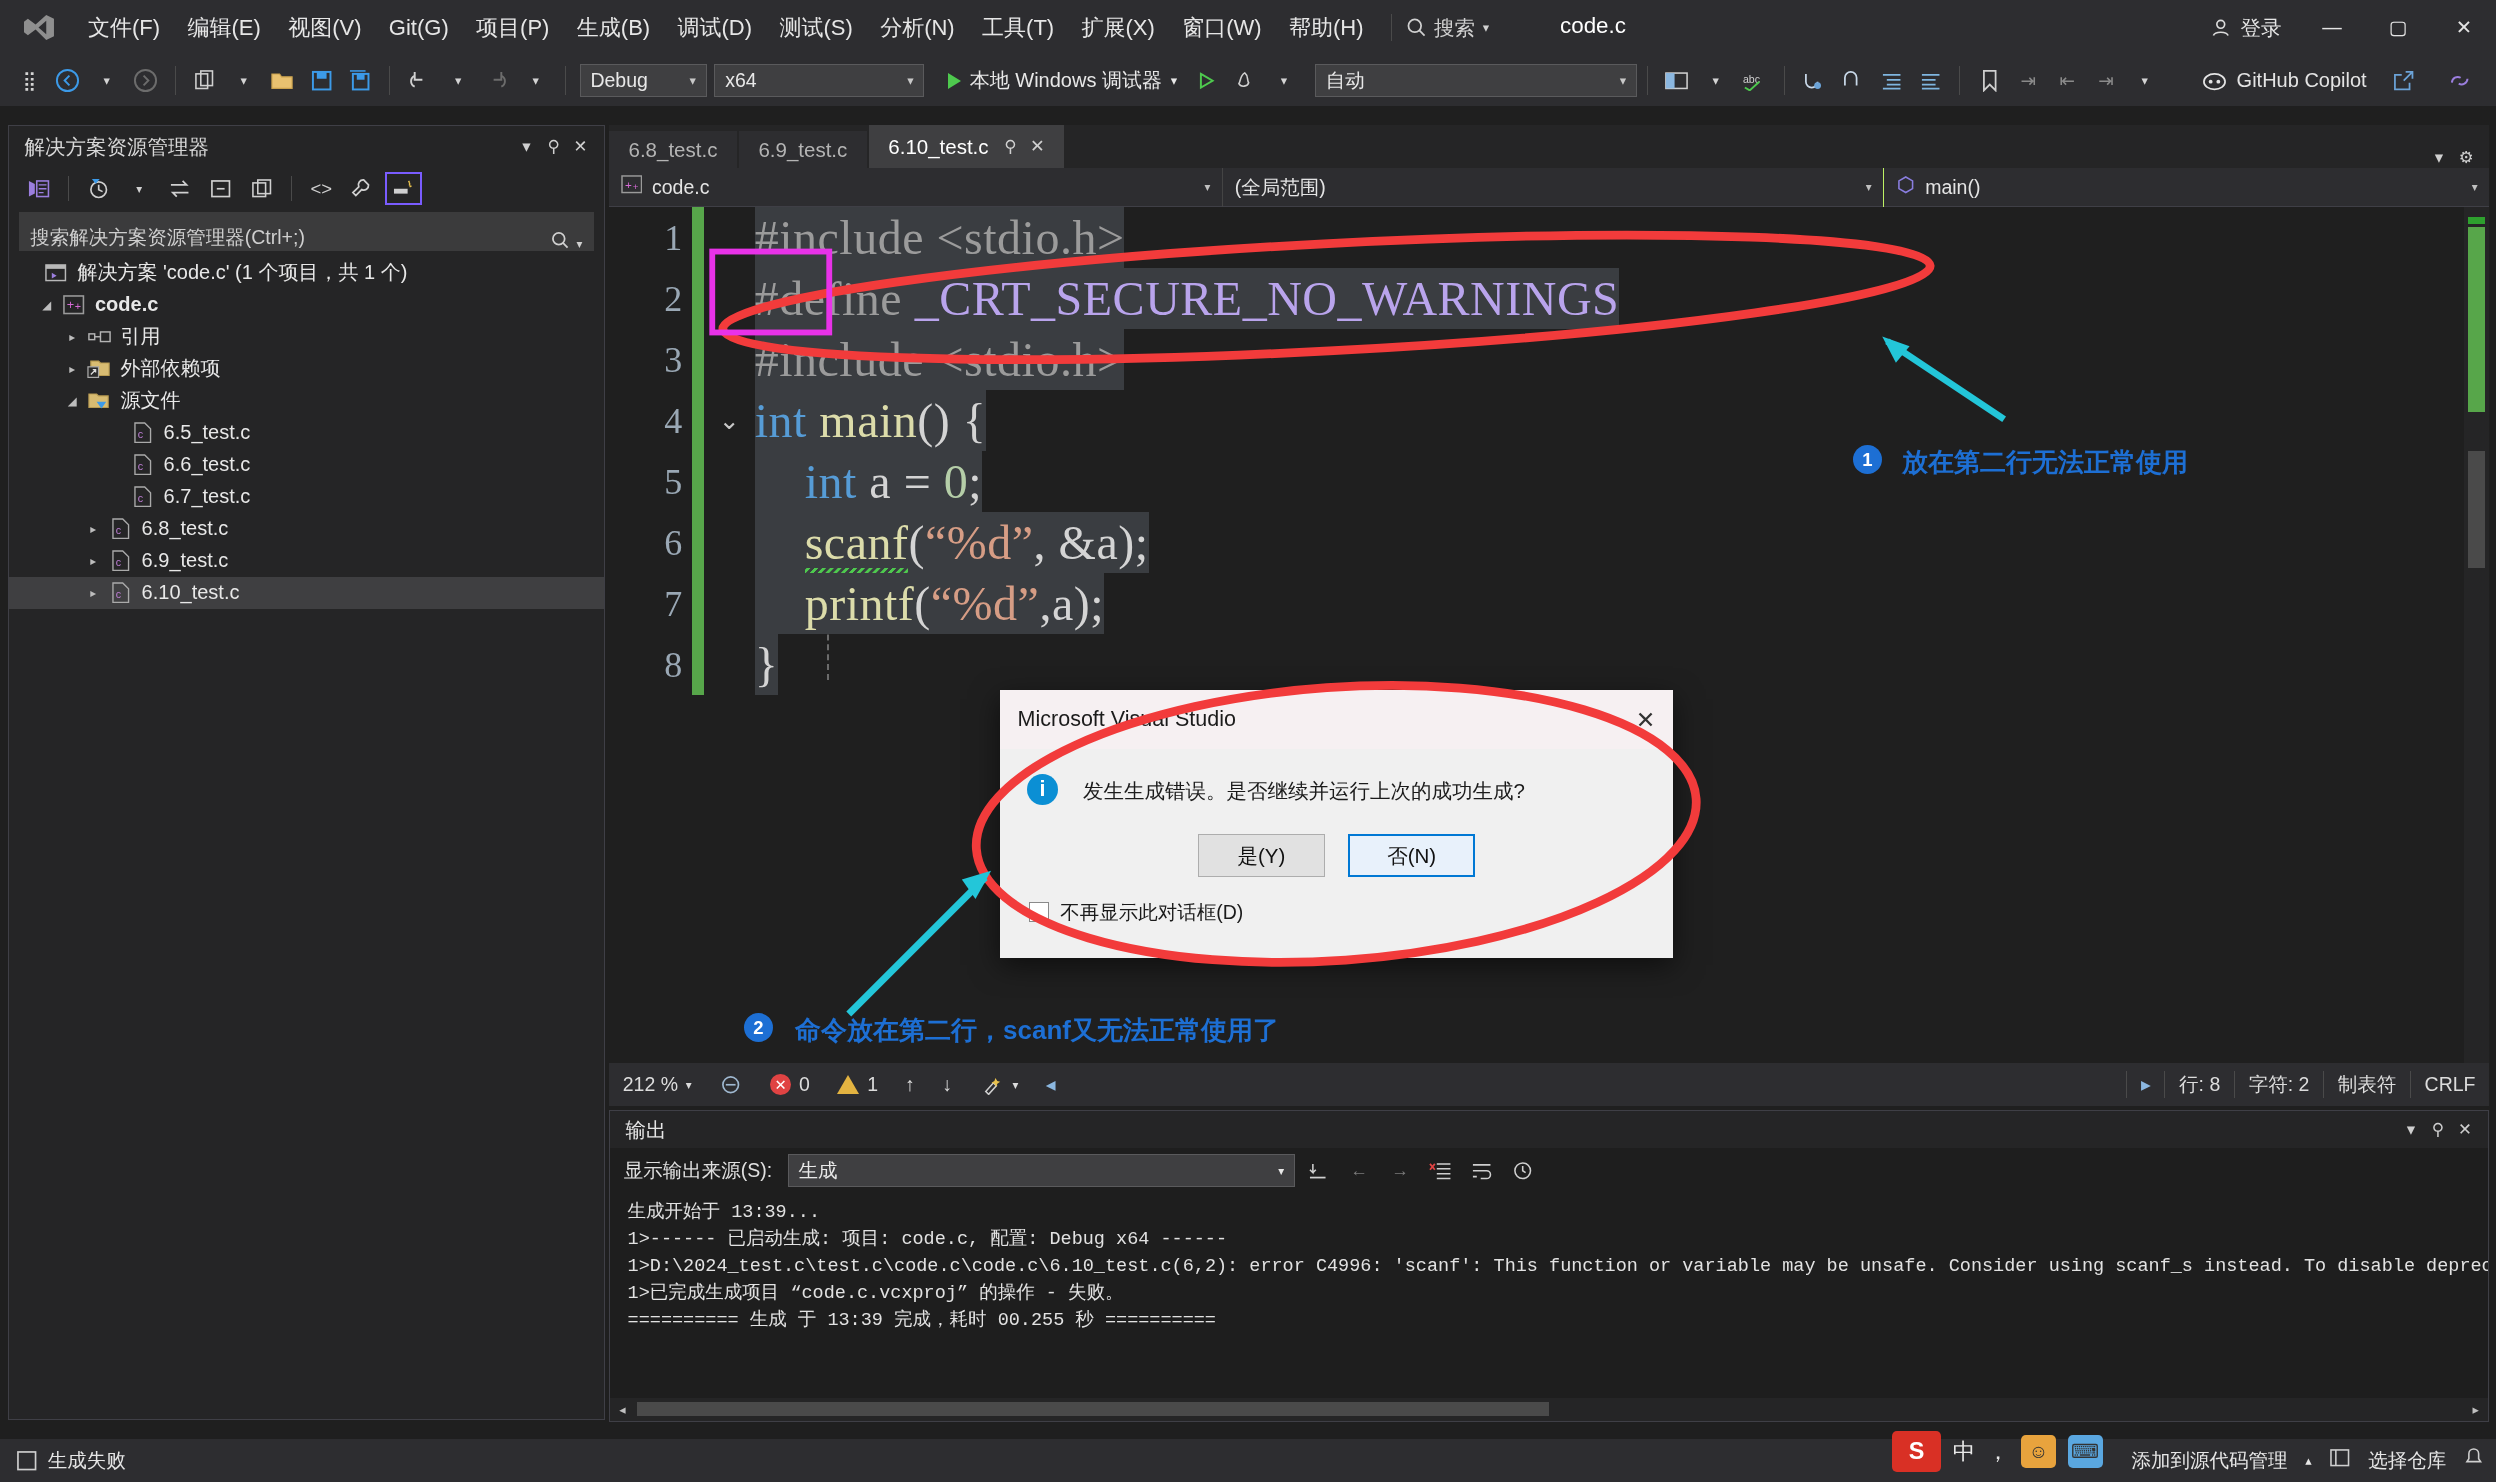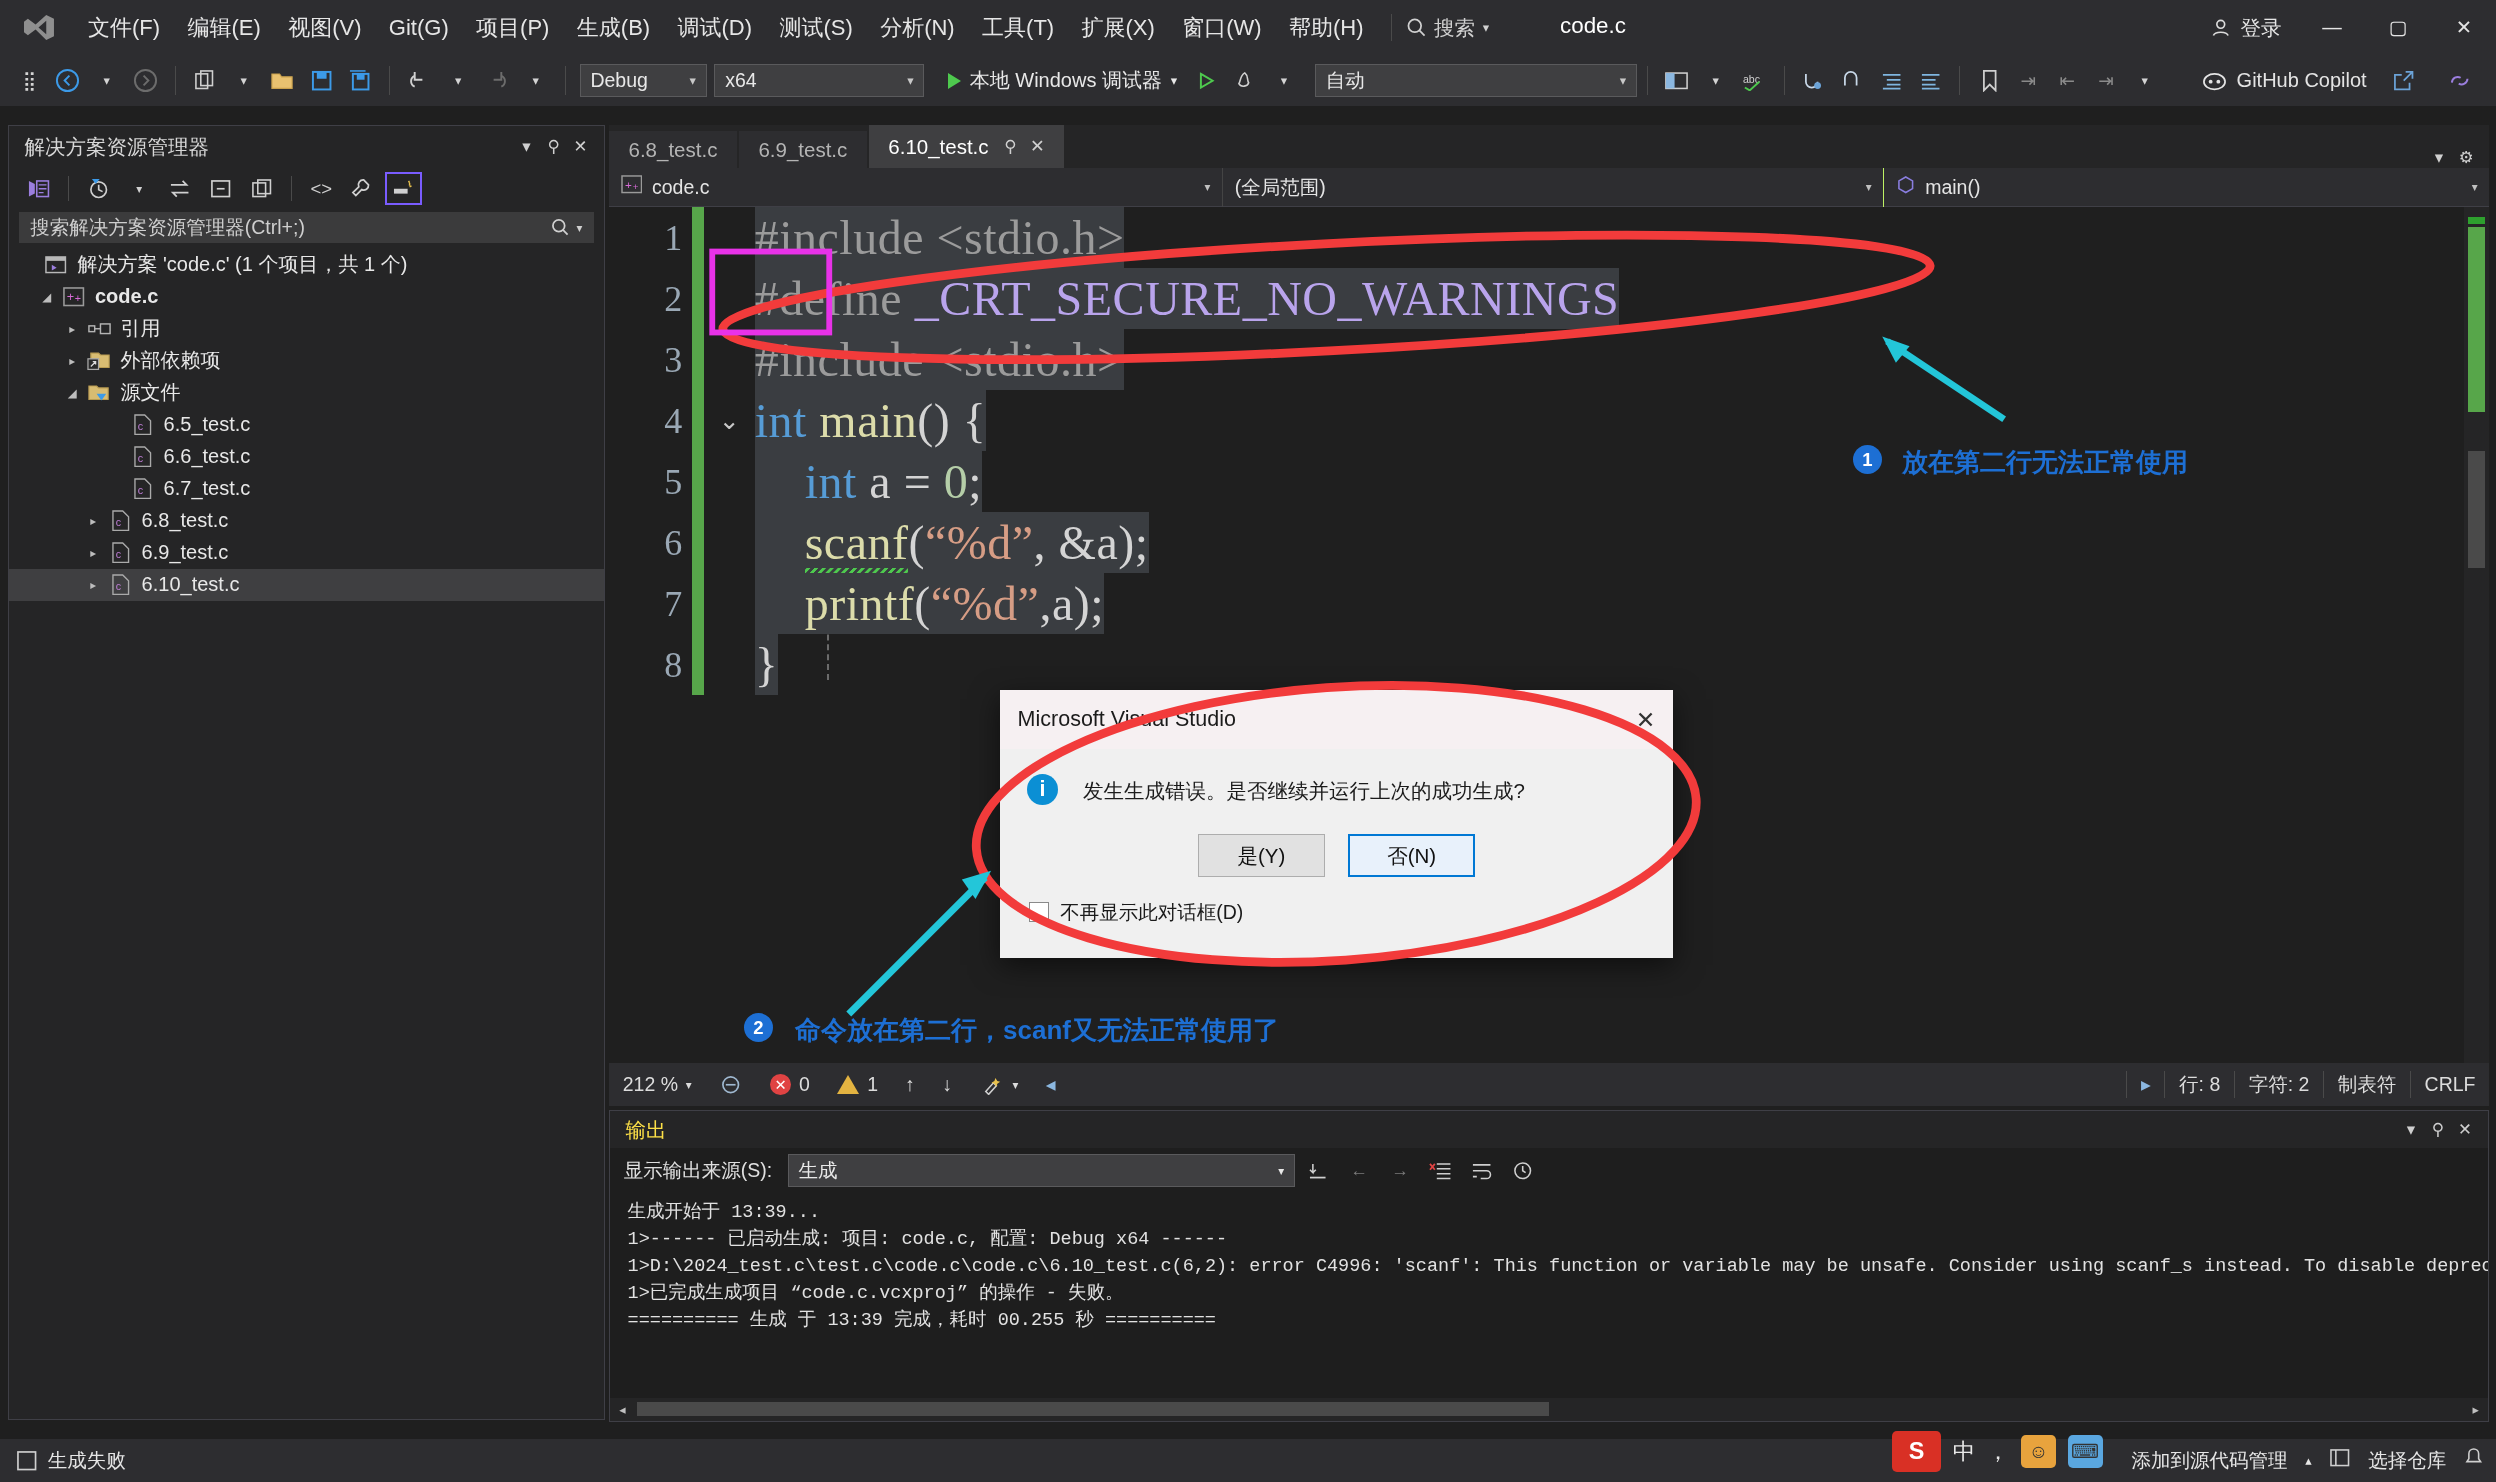--- a/index.html
+++ b/index.html
@@ -37,21 +37,21 @@
   .se { position:absolute; left:7.8px; top:125px; width:597px; height:1295px;
         background:#252526; border:1px solid #3f3f46; }
   .se-hdr { height:41px; display:flex; align-items:center; padding:0 9.8px 0 15.6px; }
   .se-title { font-size:20.5px; color:#d8d8d8; flex:1; }
   .se-hdr-ico { width:27px; text-align:center; font-size:16.6px; color:#cfcfcf; }
   .se-tools { height:43px; display:flex; align-items:center; padding:0 11.7px; gap:3.9px; }
   .se-t { width:37px; height:33px; display:flex; align-items:center; justify-content:center;
           color:#d0d0d0; font-size:18.5px; }
   .se-t.sel { border:2px solid #7a5cff; }
   .se-sep { width:1px; height:25px; background:#4a4a4a; margin:0 6.8px; }
-  .se-search { margin:2px 9.8px 0 9.8px; height:31px; background:#3b3b3c; display:flex; align-items:center;
+  .se-search { margin:2px 9.8px 0 9.8px; height:39px; background:#3b3b3c; display:flex; align-items:flex-end;
                padding:0 11.7px; font-size:19.5px; color:#cfcfcf; }
   .tree { padding-top:5.9px; font-size:20px; color:#e8e8e8; }
   .tn { height:32px; display:flex; align-items:center; padding-left:7.8px; white-space:nowrap; }
   .tn.sel { background:#3f3f41; }
   .tw { width:25px; text-align:center; font-size:11.7px; color:#bdbdbd; }
   .tico { width:29px; display:flex; align-items:center; justify-content:center; margin-right:6.8px; }
   .bold { font-weight:bold; }
 
   
   .ed { position:absolute; left:609px; top:125px; right:7.8px; height:938px; background:#1e1e1e; }
@@ -93,21 +93,21 @@
              display:flex;align-items:center;justify-content:center; }
   .tri-warn { width:0;height:0;border-left:11.7px solid transparent;border-right:11.7px solid transparent;
               border-bottom:19.5px solid #e3b341; position:relative; }
   .es-right { margin-left:auto; display:flex; align-items:center; }
   .es-right .es { border-left:1px solid #4a4a4a; height:27px; }
 
   
   .out { position:absolute; left:609px; top:1110px; right:7.8px; height:312px; background:#1e1e1e;
          border:1px solid #3f3f46; }
   .out-hdr { height:37px; display:flex; align-items:center; background:#252526; padding:0 9.8px 0 15.6px; }
-  .out-title { font-size:20.5px; color:#fde047; flex:1; }
+  .out-title { font-size:20.5px; color:#e5e5e5; flex:1; }
   .out-tools { height:45px; display:flex; align-items:center; padding:0 13.7px; gap:5.9px; background:#1e1e1e; }
   .out-lbl { font-size:19.5px; color:#e0e0e0; margin-right:9.8px; }
   .out-combo { width:507px; height:33px; background:#3f3f41; border:1px solid #5a5a5c;
      display:flex; align-items:center; justify-content:space-between; padding:0 9.8px; font-size:19.5px; color:#e8e8e8; }
   .ot { width:35px;height:31px;display:flex;align-items:center;justify-content:center;color:#cfcfcf;font-size:17.6px; }
   .out-body { padding:5.9px 0 0 17.6px; font-family:"Liberation Mono","DejaVu Sans Mono",monospace;
               font-size:18.5px; line-height:27px; color:#e2e2e2; white-space:nowrap; overflow:hidden; }
   .hscroll { position:absolute; left:0; right:0; bottom:0; height:23.4px; background:#252526; display:flex; align-items:center; }
   .harrow { width:25px; text-align:center; font-size:12.7px; color:#c0c0c0; }
   .hthumb { height:13.7px; background:#4a4a4a; flex:1; margin:0 2px; max-width:1170px; }

